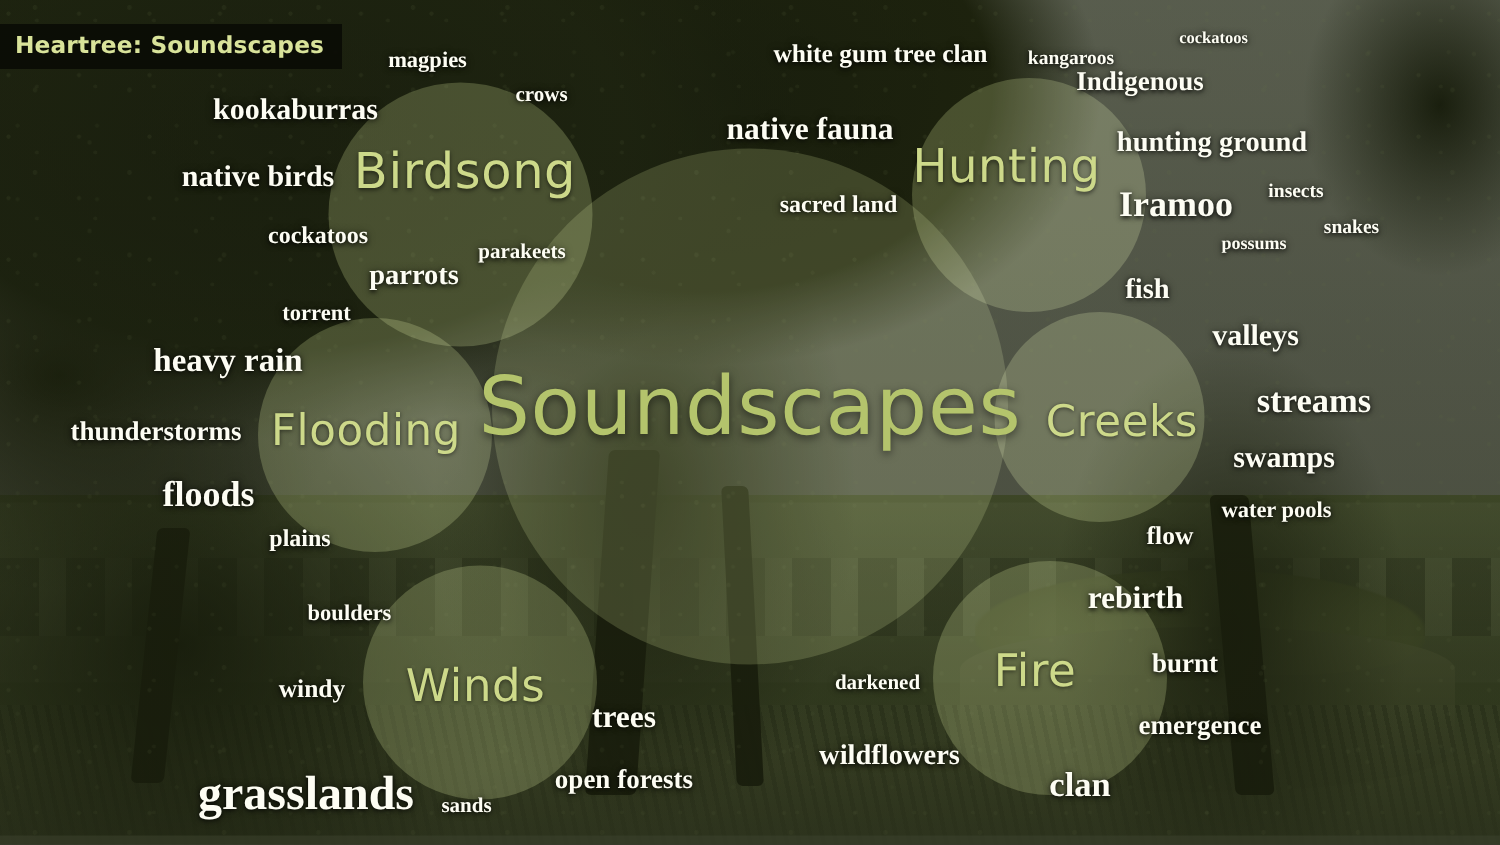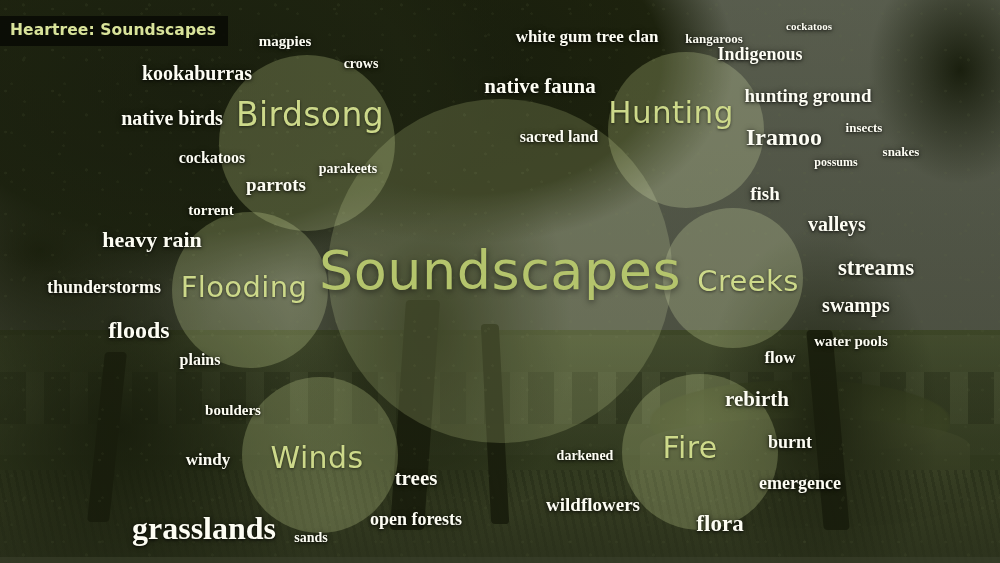--- a/index.html
+++ b/index.html
@@ -223,21 +223,21 @@
       <div class="word minor" style="left: 837px; top: 224px; font-size: 20px;">valleys</div>
       <div class="word minor" style="left: 876px; top: 267px; font-size: 23px;">streams</div>
       <div class="word minor" style="left: 856px; top: 305px; font-size: 20px;">swamps</div>
       <div class="word minor" style="left: 851px; top: 341px; font-size: 15px;">water pools</div>
       <div class="word minor" style="left: 780px; top: 357px; font-size: 17px; text-align: center;">flow</div>
       <div class="word minor" style="left: 757px; top: 399px; font-size: 21px;">rebirth</div>
       <div class="word minor" style="left: 790px; top: 442px; font-size: 18px; text-align: center;">burnt</div>
       <div class="word minor" style="left: 800px; top: 483px; font-size: 18px;">emergence</div>
       <div class="word minor" style="left: 585px; top: 456px; font-size: 14px;">darkened</div>
       <div class="word minor" style="left: 593px; top: 504px; font-size: 19px;">wildflowers</div>
-      <div class="word minor" style="left: 720px; top: 523px; font-size: 23px;">flora</div>
+      <div class="word minor" style="left: 720px; top: 523px; font-size: 23px;">clan</div>
       <div class="word minor" style="left: 233px; top: 410px; font-size: 15px;">boulders</div>
       <div class="word minor" style="left: 208px; top: 459px; font-size: 17px;">windy</div>
       <div class="word minor" style="left: 416px; top: 478px; font-size: 21px;">trees</div>
       <div class="word minor" style="left: 204px; top: 512px; font-size: 32px; margin-top: 16px;">grasslands</div>
       <div class="word minor" style="left: 416px; top: 519px; font-size: 18px;">open forests</div>
       <div class="word minor" style="left: 311px; top: 538px; font-size: 14px;">sands</div>
       <div class="word minor" style="left: 211px; top: 210px; font-size: 15px;">torrent</div>
       <div class="word minor" style="left: 152px; top: 240px; font-size: 22px;">heavy rain</div>
       <div class="word minor" style="left: 104px; top: 287px; font-size: 18px;">thunderstorms</div>
       <div class="word minor" style="left: 139px; top: 330px; font-size: 24px;">floods</div>

